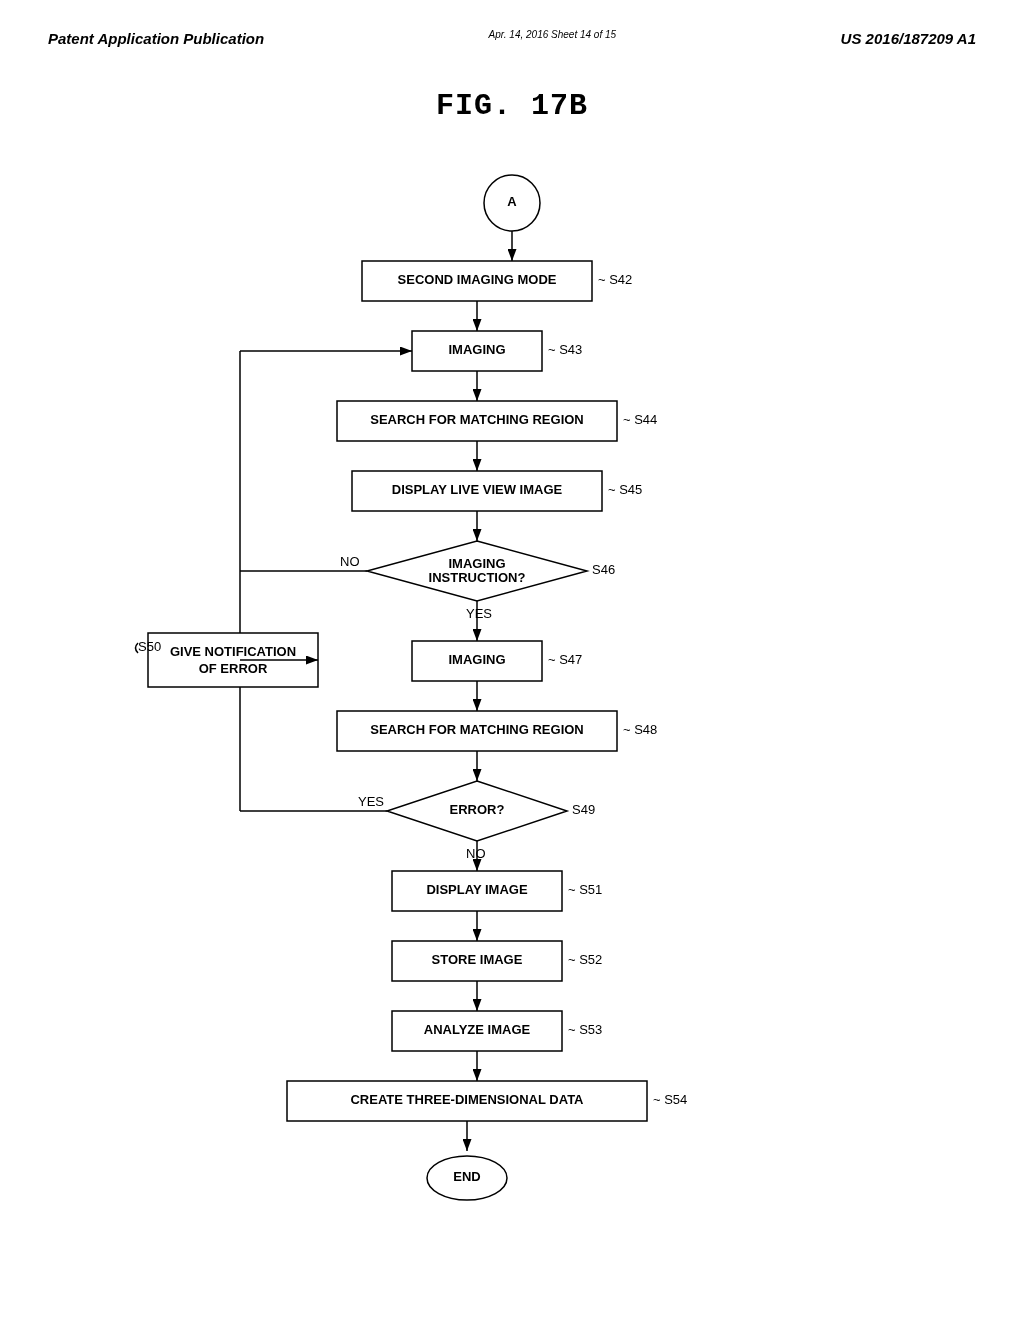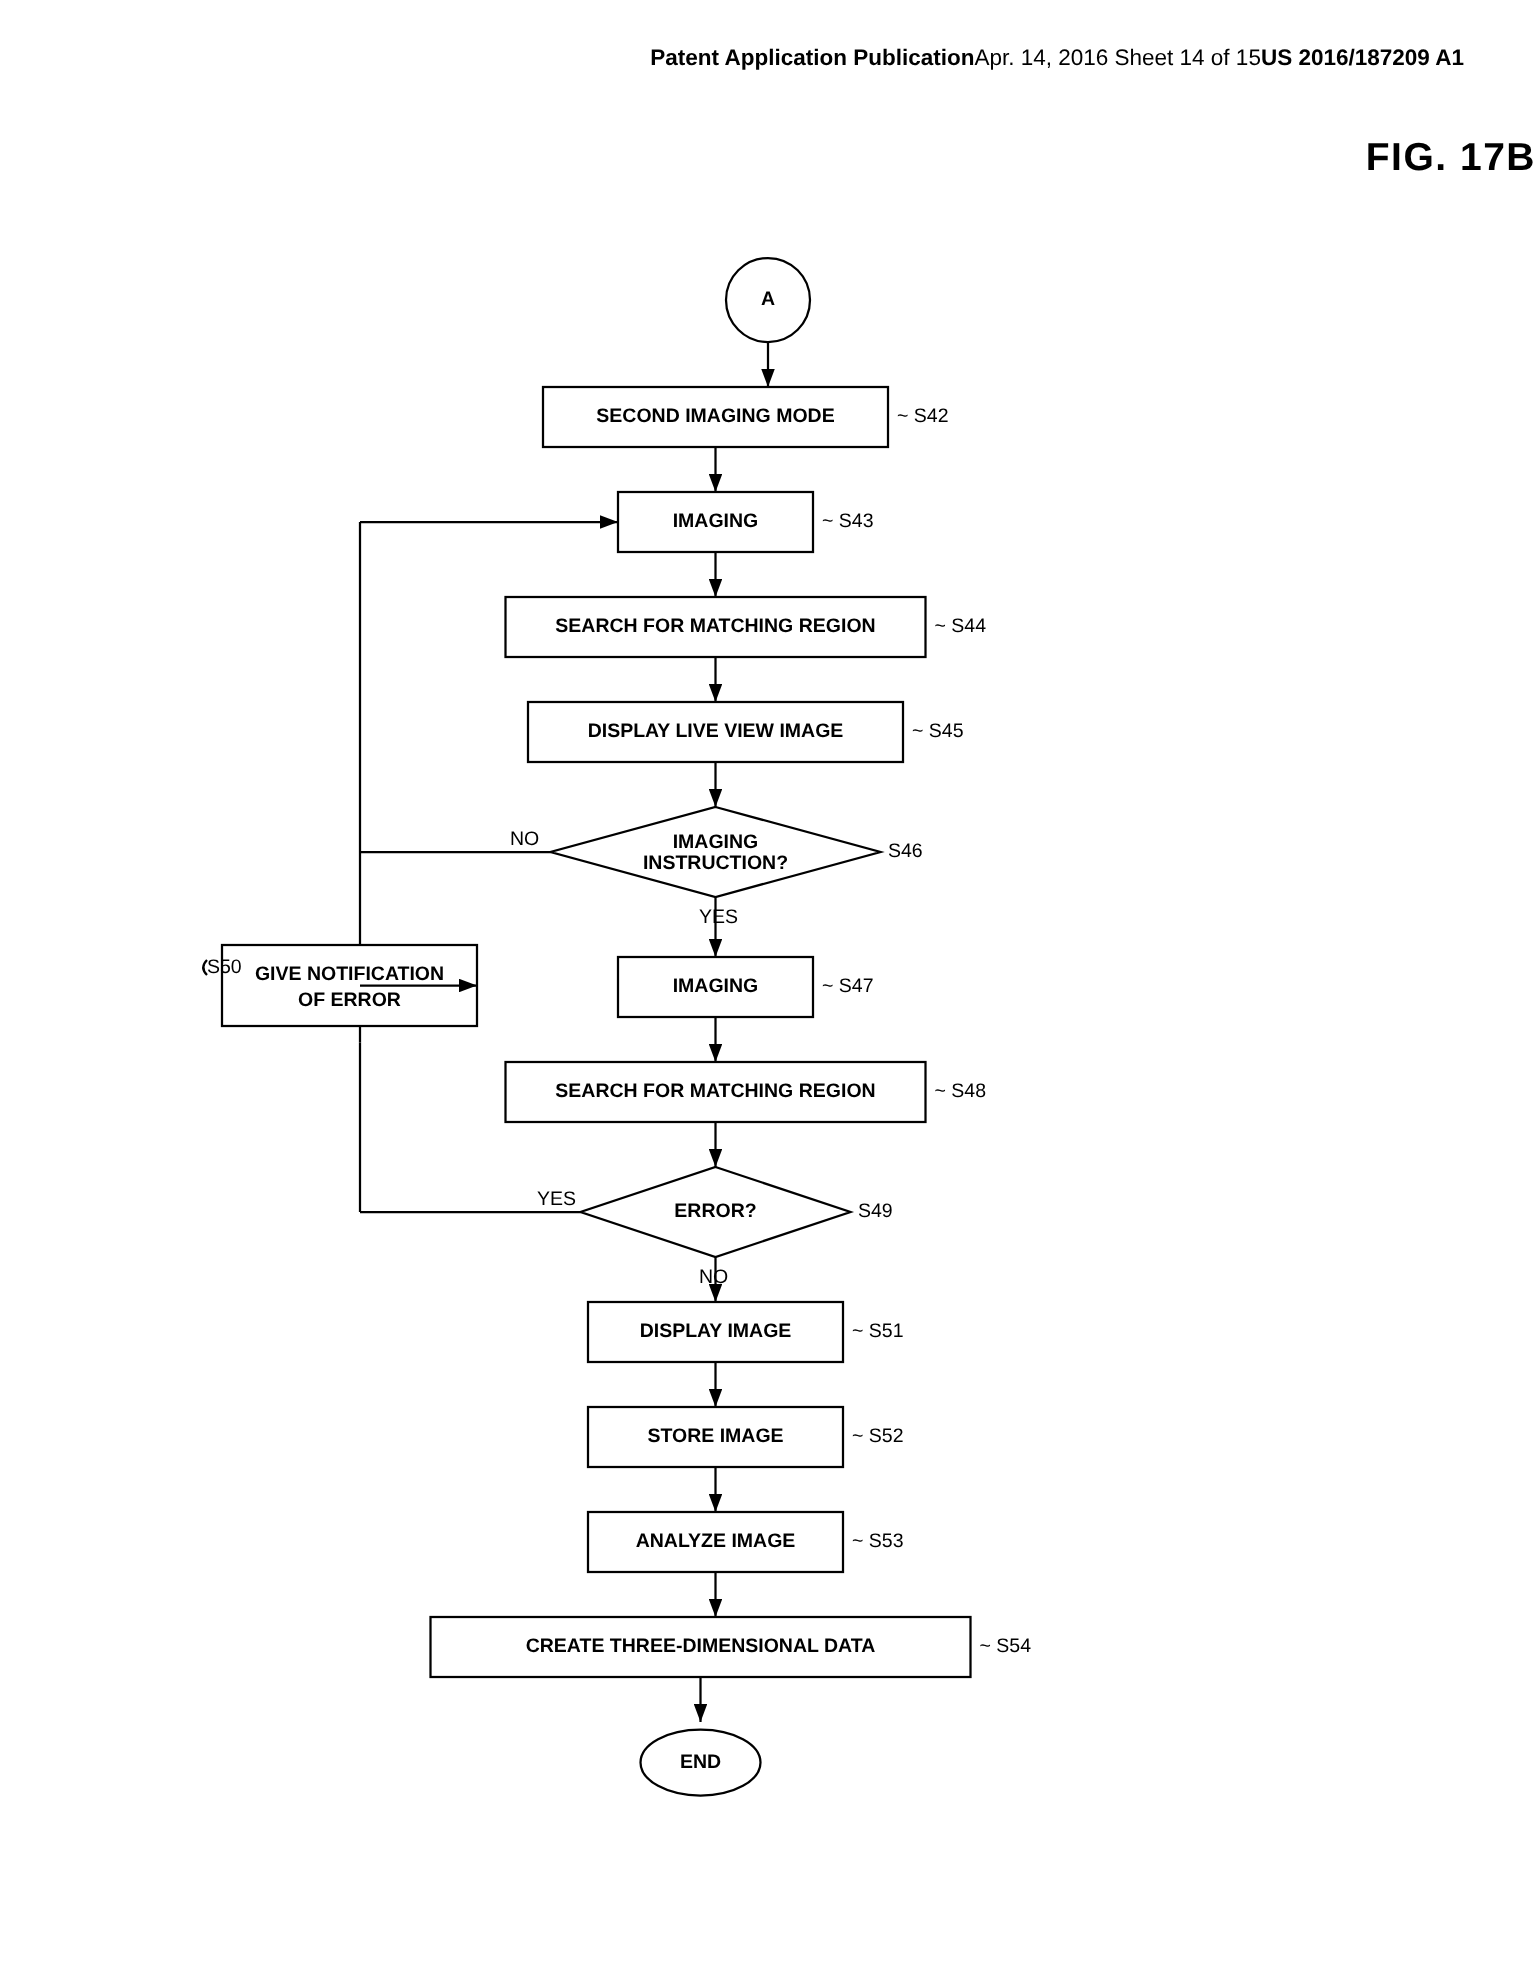--- a/index.html
+++ b/index.html
@@ -7,51 +7,52 @@
       background: #fff;
       font-family: Arial, Helvetica, sans-serif;
       width: 1024px;
       min-height: 1320px;
       position: relative;
       overflow-x: hidden;
     }
 
     .page-header {
       display: flex;
-      justify-content: flex-end;
+      justify-content: space-between;
       align-items: flex-start;
       padding: 28px 48px 10px 48px;
       border-bottom: none;
+      font-style: italic;
     }
 
     .header-left {
       font-size: 15px;
       font-weight: bold;
       line-height: 1.4;
     }
 
     .header-center {
-      font-size: 15px;
+      font-size: 10px;
       text-align: center;
       line-height: 1.4;
     }
 
     .header-right {
       font-size: 15px;
       font-weight: bold;
       line-height: 1.4;
     }
 
     .figure-title {
-      text-align: right;
-      font-size: 26px;
+      text-align: center;
+      font-size: 30px;
       font-weight: bold;
       letter-spacing: 1px;
       margin: 30px 0 20px 0;
-      font-family: Liberation Sans, sans-serif;
+      font-family: Liberation Mono, monospace;
     }
 
     .diagram-container {
       position: relative;
       width: 100%;
       height: 1100px;
     }
 
     svg.flowchart {
       position: absolute;

